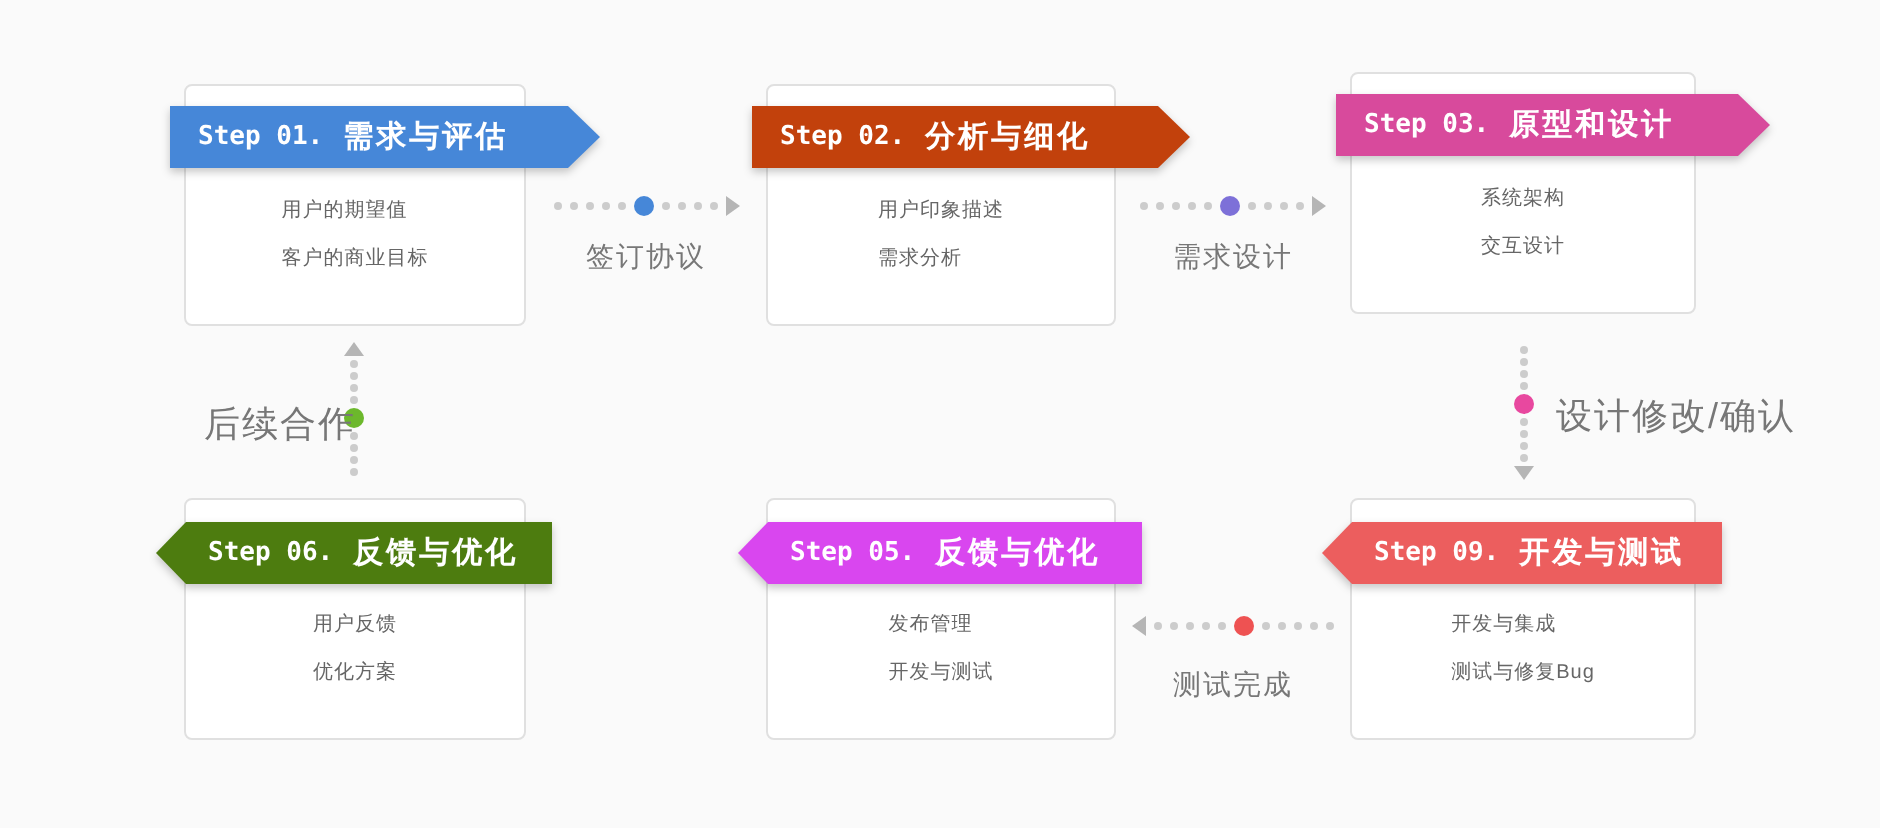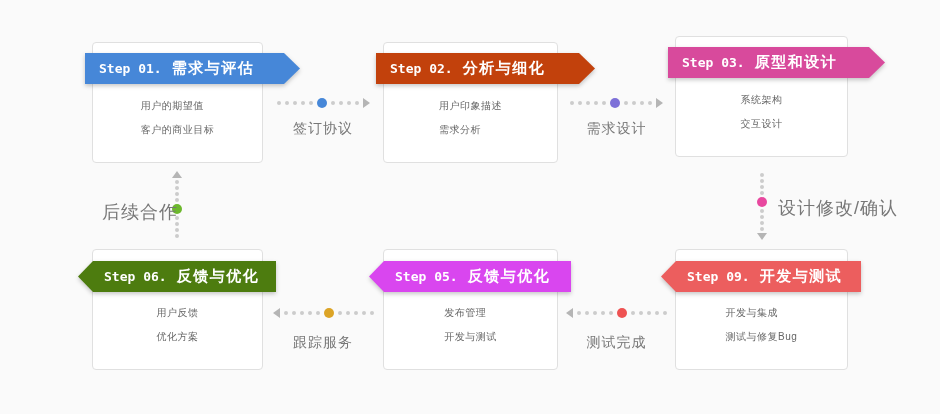--- a/index.html
+++ b/index.html
@@ -223,37 +223,20 @@
       <i class="bigdot" style="background-color: rgb(238, 82, 82);"></i>
       <i class="d"></i>
         <i class="d"></i>
         <i class="d"></i>
         <i class="d"></i>
         <i class="d"></i>
     </div>
     <div class="conn-label">测试完成</div>
   </div>
 
-  <div class="hconn hc-5">
-    <div class="dotline">
-      <i class="arr-l"></i>
-      <i class="d"></i>
-        <i class="d"></i>
-        <i class="d"></i>
-        <i class="d"></i>
-        <i class="d"></i>
-      <i class="bigdot" style="background-color: rgb(220, 164, 38);"></i>
-      <i class="d"></i>
-        <i class="d"></i>
-        <i class="d"></i>
-        <i class="d"></i>
-        <i class="d"></i>
-    </div>
-    <div class="conn-label">跟踪服务</div>
-  </div>
 
   <div class="vcol vc-left">
     <i class="arr-u"></i>
     <i class="d"></i>
       <i class="d"></i>
       <i class="d"></i>
       <i class="d"></i>
     <i class="bigdot" style="background-color: rgb(108, 184, 44);"></i>
     <i class="d"></i>
       <i class="d"></i>

